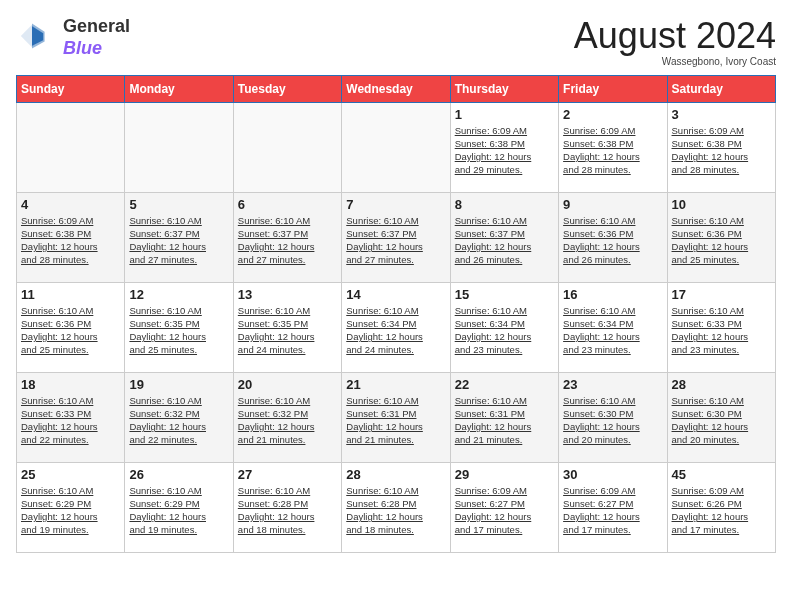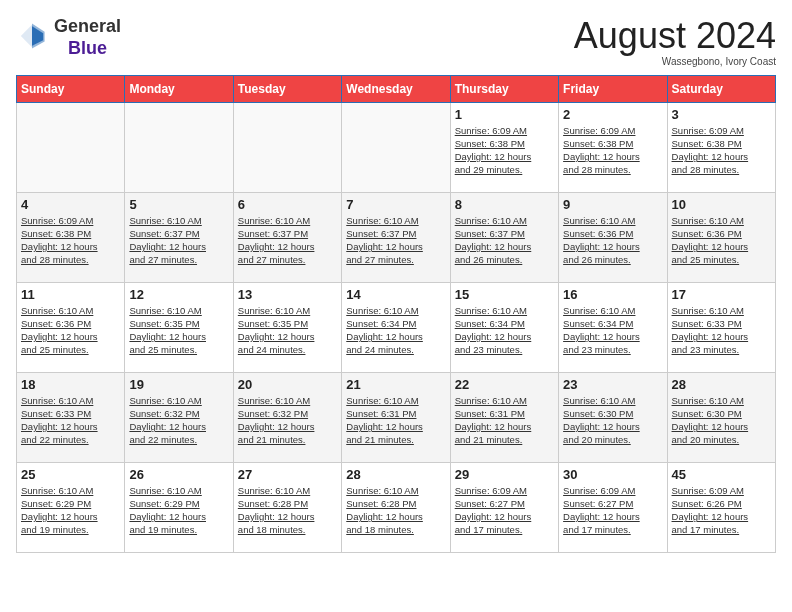--- a/index.html
+++ b/index.html
@@ -12,30 +12,29 @@
     }
     .header {
       display: flex;
       justify-content: space-between;
       align-items: flex-start;
       margin-bottom: 8px;
     }
     .logo {
       display: flex;
       align-items: center;
-      gap: 8px;
-      text-align: center;
+      gap: 17px;
     }
     .logo-text {
       font-size: 18px;
       font-weight: bold;
       line-height: 1.2;
     }
     .logo-general { color: #333; }
-    .logo-blue { color: #4c1d95; }
+    .logo-blue { color: #8b5cf6; font-style: italic; }
     .logo-icon {
       width: 28px;
       height: 28px;
       margin-left: 2px;
     }
     .title-block {
       text-align: right;
     }
     .month-title {
       font-size: 36px;

